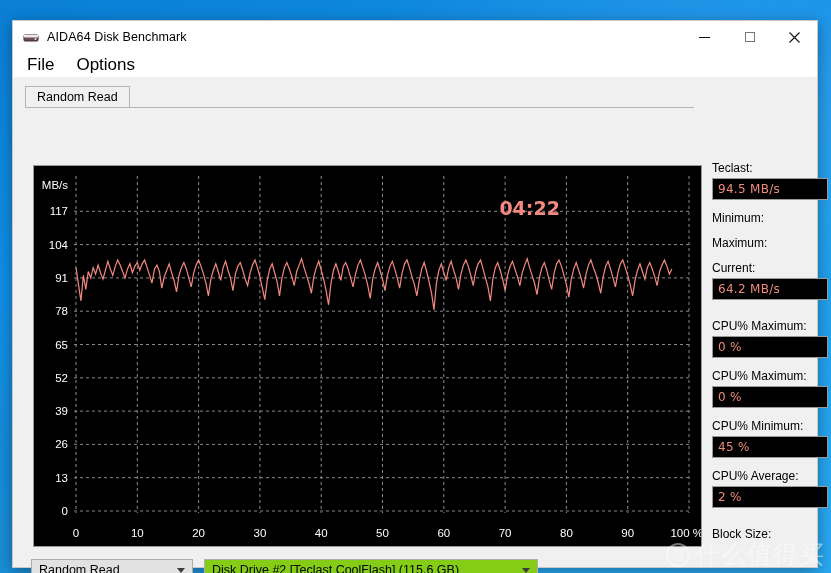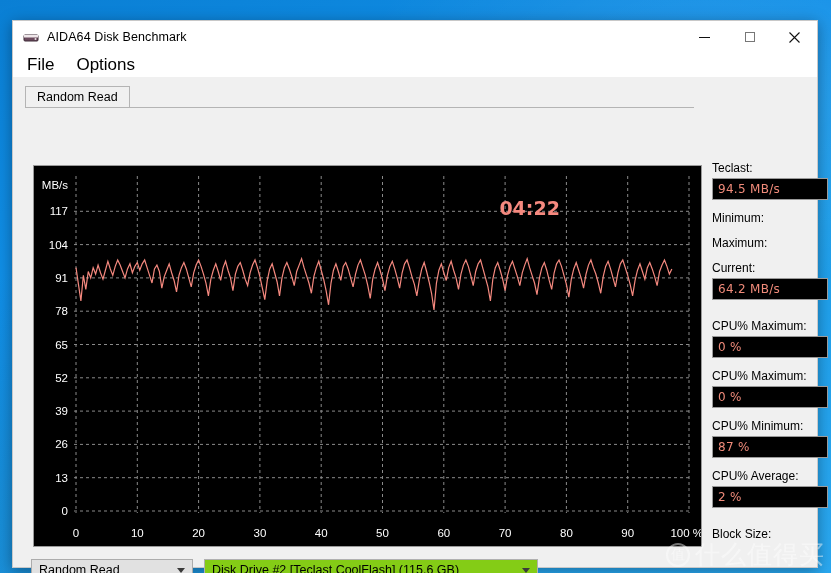--- a/index.html
+++ b/index.html
@@ -308,21 +308,21 @@
         <div class="stat-label">Current:</div>
         <div class="stat-box">64.2 MB/s</div>
 
         <div class="stat-label gap">CPU% Maximum:</div>
         <div class="stat-box">0 %</div>
 
         <div class="stat-label">CPU% Maximum:</div>
         <div class="stat-box">0 %</div>
 
         <div class="stat-label">CPU% Minimum:</div>
-        <div class="stat-box">87 %</div>
+        <div class="stat-box">45 %</div>
 
         <div class="stat-label">CPU% Average:</div>
         <div class="stat-box">2 %</div>
 
         <div class="stat-label gap">Block Size:</div>
 
       </div>
 
       <div class="ctl-row1">
         <div class="combo one">

